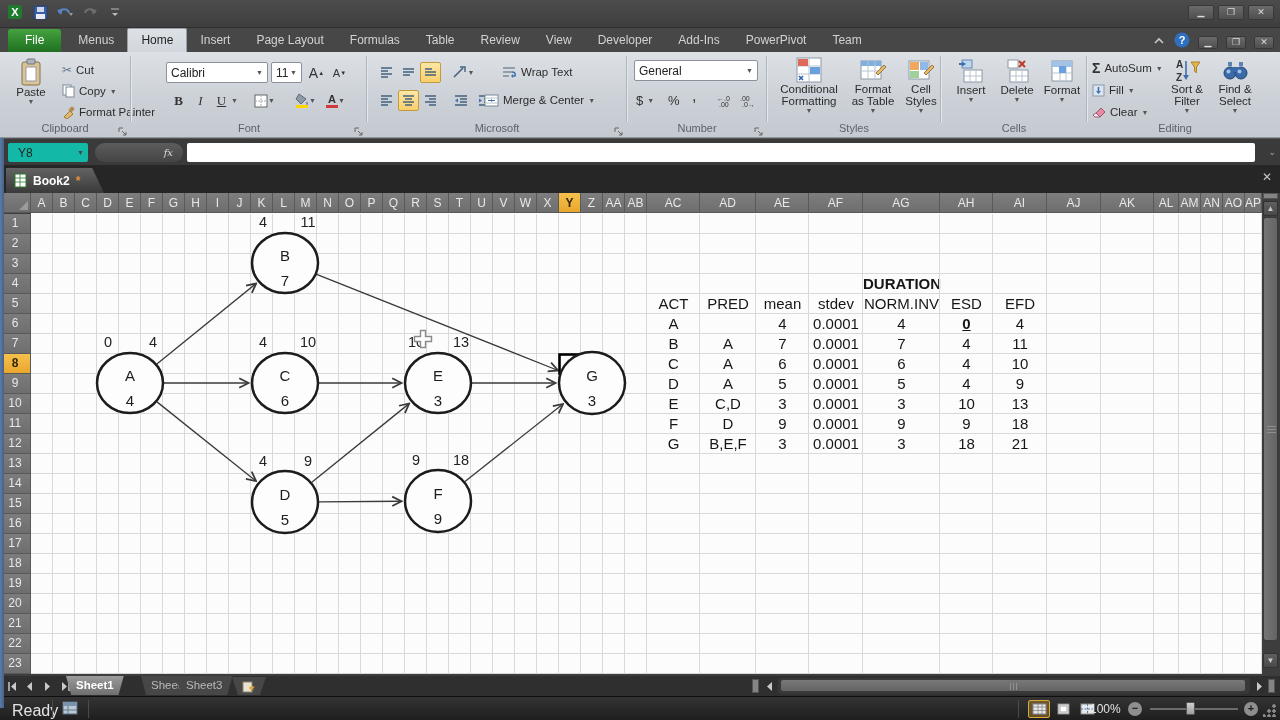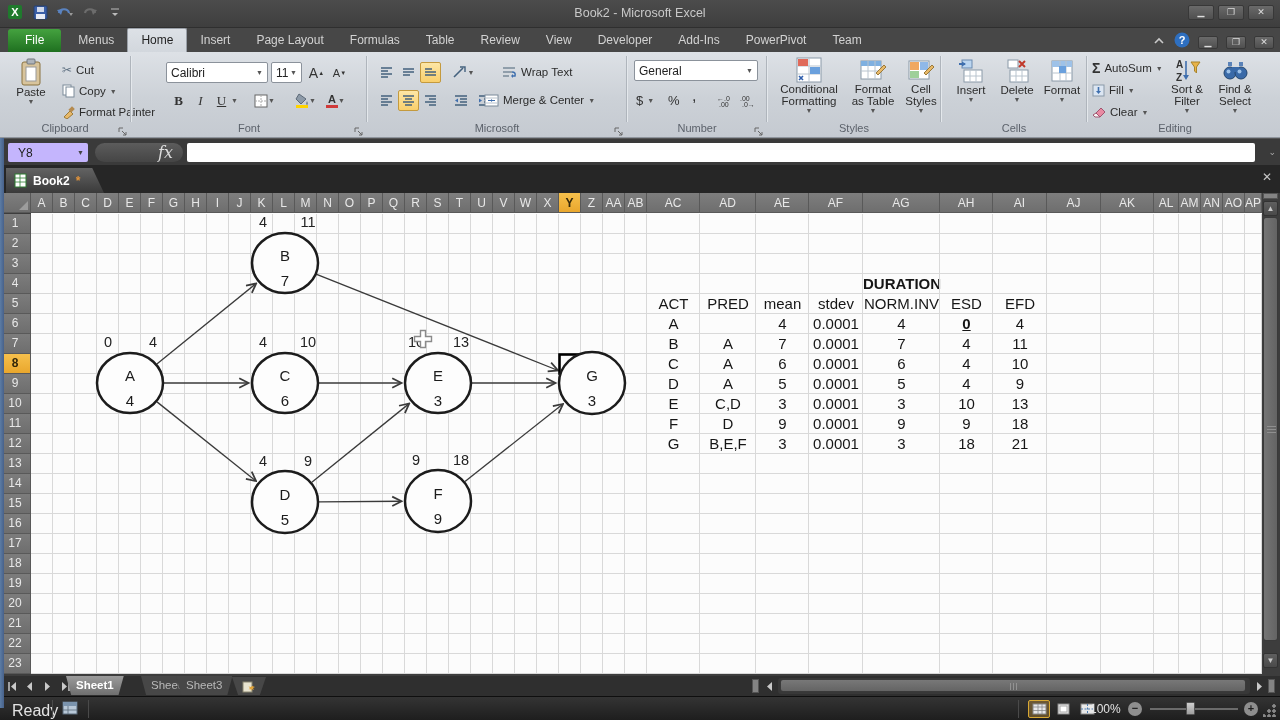--- a/index.html
+++ b/index.html
@@ -29,24 +29,24 @@
 .caret{font-size:7px;color:#555}
 .rowbtn{position:absolute;display:flex;align-items:center;gap:4px;height:20px}
 .bigbtn{position:absolute;display:flex;flex-direction:column;align-items:center;justify-content:flex-start}
 .bigbtn .rlbl{white-space:normal;text-align:center;line-height:12px}
 .combo{position:absolute;background:#fff;border:1px solid #8b929b;border-radius:2px;font-size:12px;color:#222;display:flex;align-items:center;padding:0 4px;height:21px}
 .combo .caret{margin-left:auto}
 .tgl{background:linear-gradient(#fde6a6,#f9cf6b);border:1px solid #c49a3e;border-radius:2px}
 .fbtn{position:absolute;width:21px;height:21px;display:flex;align-items:center;justify-content:center;font-size:13px;color:#333}
 
 #formulabar{position:absolute;top:138px;left:0;width:1280px;height:27px;background:#3a3a3a;border-top:1px solid #555}
-#namebox{position:absolute;left:8px;top:4px;width:80px;height:19px;background:#c4b5fd;border-radius:2px;font-size:12px;color:#222;display:flex;align-items:center;padding-left:10px}
+#namebox{position:absolute;left:8px;top:4px;width:80px;height:19px;background:#14b8a6;border-radius:2px;font-size:12px;color:#222;display:flex;align-items:center;padding-left:10px}
 #namebox .caret{margin-left:auto;margin-right:4px;color:#444}
 #fxpill{position:absolute;left:95px;top:4px;width:88px;height:19px;background:linear-gradient(#5c5c5c,#454545);border-radius:10px;display:flex;align-items:center;justify-content:flex-end;padding-right:10px}
-#fx{font-family:"DejaVu Serif",serif;font-style:italic;font-size:16px;color:#ddd}
+#fx{font-family:"DejaVu Serif",serif;font-style:italic;font-size:10px;color:#ddd}
 #formula-input{position:absolute;left:187px;top:4px;width:1068px;height:19px;background:#fff;border:none;border-radius:2px;font-size:12px;padding:0 4px}
 #fbar-chev{position:absolute;right:4px;top:8px;color:#aaa;font-size:9px}
 
 #doctabs{position:absolute;top:165px;left:0;width:1280px;height:28px;background:#262626}
 #booktab{position:absolute;left:6px;top:3px;width:98px;height:25px;background:linear-gradient(#636363,#3a3a3a);clip-path:polygon(0 0,88% 0,100% 100%,0 100%);display:flex;align-items:center;gap:6px;padding-left:8px}
 #booktab-label{font-size:12px;font-weight:bold;color:#fff}
 #booktab-star{font-size:12px;color:#e2943a;font-weight:bold}
 #doctab-close{position:absolute;right:8px;top:5px;font-size:12px;color:#c6c6c6}
 
 #sheet{position:absolute;top:193px;left:0;width:1280px;height:483px;background:#3d3d3d}
@@ -135,21 +135,20 @@
             <path d="M14 5 L10 10 L8 4 Z" fill="#9a9a9a"></path>
           </svg>
         </span>
       <span class="qbtn">
           <svg width="12" height="14">
             <path d="M2 4 h8" stroke="#bbb"></path>
             <path d="M3 8 l3 3 3-3 z" fill="#bbb"></path>
           </svg>
         </span>
     </div>
-    <div id="title">Book2  -  Microsoft Excel</div>
     <div id="winbtns">
       <div class="wbtn">▁</div>
       <div class="wbtn">❐</div>
       <div class="wbtn">✕</div>
     </div>
   </div>
 
   <div id="tabrow">
     <div id="ribbon-tabs">
         <div class="rtab file">File</div>

